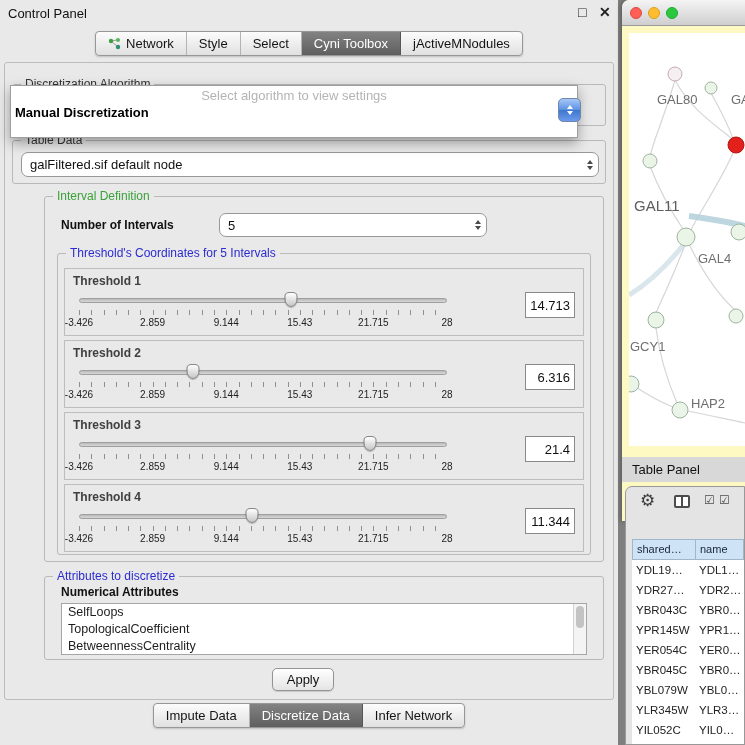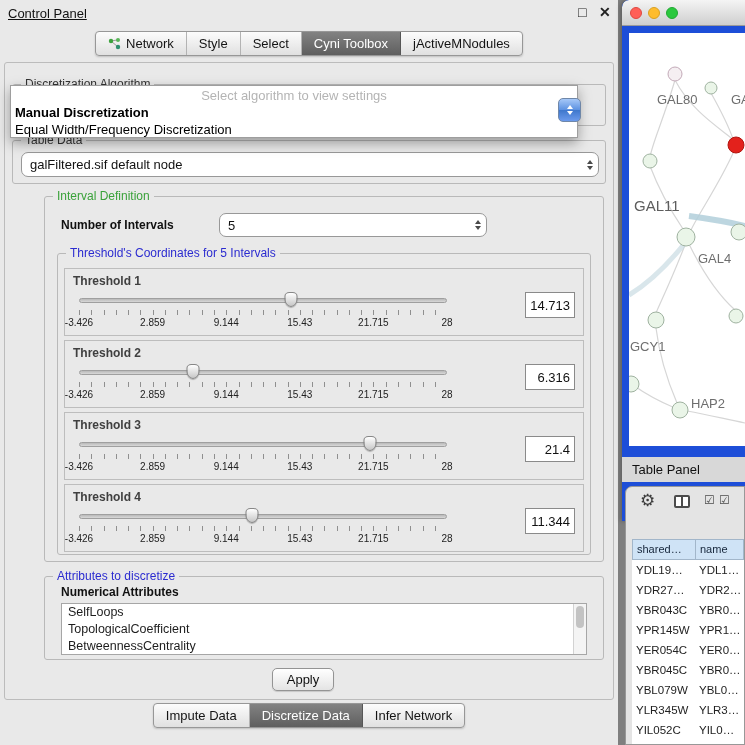--- a/index.html
+++ b/index.html
@@ -1,21 +1,21 @@
 <!DOCTYPE html>
 <html><head>
 <meta charset="utf-8">
 <style>
 *{box-sizing:border-box;margin:0;padding:0;}
 html,body{width:745px;height:745px;}
 body{position:relative;overflow:hidden;background:#7f7f7f;font-family:"Liberation Sans",sans-serif;}
 
 
 .cp{position:absolute;left:0;top:0;width:618px;height:745px;background:#e9e9e9;}
-.cp-title{position:absolute;left:8px;top:6px;font-size:13px;color:#111;text-decoration:underline;}
+.cp-title{position:absolute;left:8px;top:6px;font-size:13px;color:#111;}
 .winicon{position:absolute;top:4px;font-size:14px;color:#222;}
 .float-icon{left:578px;}
 .close-icon{left:599px;font-weight:bold;}
 
 .tabbar{position:absolute;left:0;top:31px;width:618px;display:flex;justify-content:center;}
 .bottom-tabbar{position:absolute;left:0;top:703px;width:618px;display:flex;justify-content:center;}
 .tabgroup{display:inline-flex;border:1px solid #979797;border-radius:4px;overflow:hidden;background:linear-gradient(#fcfcfc,#e0e0e0);box-shadow:0 1px 2px rgba(0,0,0,.18);}
 .tab{display:flex;align-items:center;gap:5px;padding:0 12px;height:23px;font-size:13px;color:#141414;border-right:1px solid #b3b3b3;white-space:nowrap;}
 .tab:last-child{border-right:none;}
 .tab.sel{background:linear-gradient(#828282,#5f5f5f);color:#fff;border-right-color:#565656;}
@@ -55,21 +55,21 @@
 
 
 .listbox{position:absolute;left:16px;top:26px;width:526px;height:52px;background:#fff;border:1px solid #a6a6a6;overflow:hidden;}
 .list-item{font-size:12.5px;line-height:17px;color:#1d1d1d;padding-left:6px;white-space:nowrap;}
 .list-scroll{position:absolute;right:0;top:0;bottom:0;width:13px;background:#f4f4f4;border-left:1px solid #d2d2d2;}
 .list-scroll-thumb{position:absolute;left:2px;top:2px;width:8px;height:22px;background:#c3c3c3;border-radius:4px;}
 
 .apply-btn{position:absolute;left:267px;top:605px;width:62px;height:23px;border:1px solid #949494;border-radius:5px;background:linear-gradient(#fff,#e4e4e4);font-size:13px;color:#111;text-align:center;line-height:21px;box-shadow:0 1px 1px rgba(0,0,0,.15);}
 
 
-.net-win{position:absolute;left:622px;top:0;width:123px;height:521px;border-top-left-radius:7px;overflow:hidden;background:#1d4ed8;box-shadow:-2px 0 4px rgba(0,0,0,.25);}
+.net-win{position:absolute;left:622px;top:0;width:123px;height:521px;border-top-left-radius:7px;overflow:hidden;background:#fef9c3;box-shadow:-2px 0 4px rgba(0,0,0,.25);}
 .net-titlebar{position:relative;height:26px;background:linear-gradient(#f4f4f4,#cfcfcf);border-bottom:1px solid #9a9a9a;border-top-left-radius:7px;}
 .tl{position:absolute;top:7px;width:12px;height:12px;border-radius:50%;}
 .tl.r{left:8px;background:#ff5f57;border:1px solid #df4840;}
 .tl.y{left:26px;background:#febc2e;border:1px solid #d9a022;}
 .tl.g{left:44px;background:#2ac83e;border:1px solid #22a933;}
 .net-frame{position:absolute;left:0;top:26px;width:123px;height:427px;padding:7px 0 7px 7px;}
 .net-canvas{width:116px;height:413px;background:#fff;display:block;}
 
 
 .tp-bar{position:absolute;left:622px;top:457px;width:123px;height:25px;background:#d8d8d8;}
@@ -247,21 +247,20 @@
       <div class="tab">
           <span>Infer Network</span>
         </div>
     </div>
   </div>
 </div>
 
 <div class="algo-popup">
   <div class="algo-row ph">Select algorithm to view settings</div>
   <div class="algo-row b">Manual Discretization</div>
-  <div class="algo-row">Equal Width/Frequency Discretization</div>
 </div>
 <div class="algo-stepper">
   <div class="w-up"></div>
   <div class="w-down"></div>
 </div>
 
 <div class="net-win">
   <div class="net-titlebar">
     <div class="tl r"></div>
     <div class="tl y"></div>

